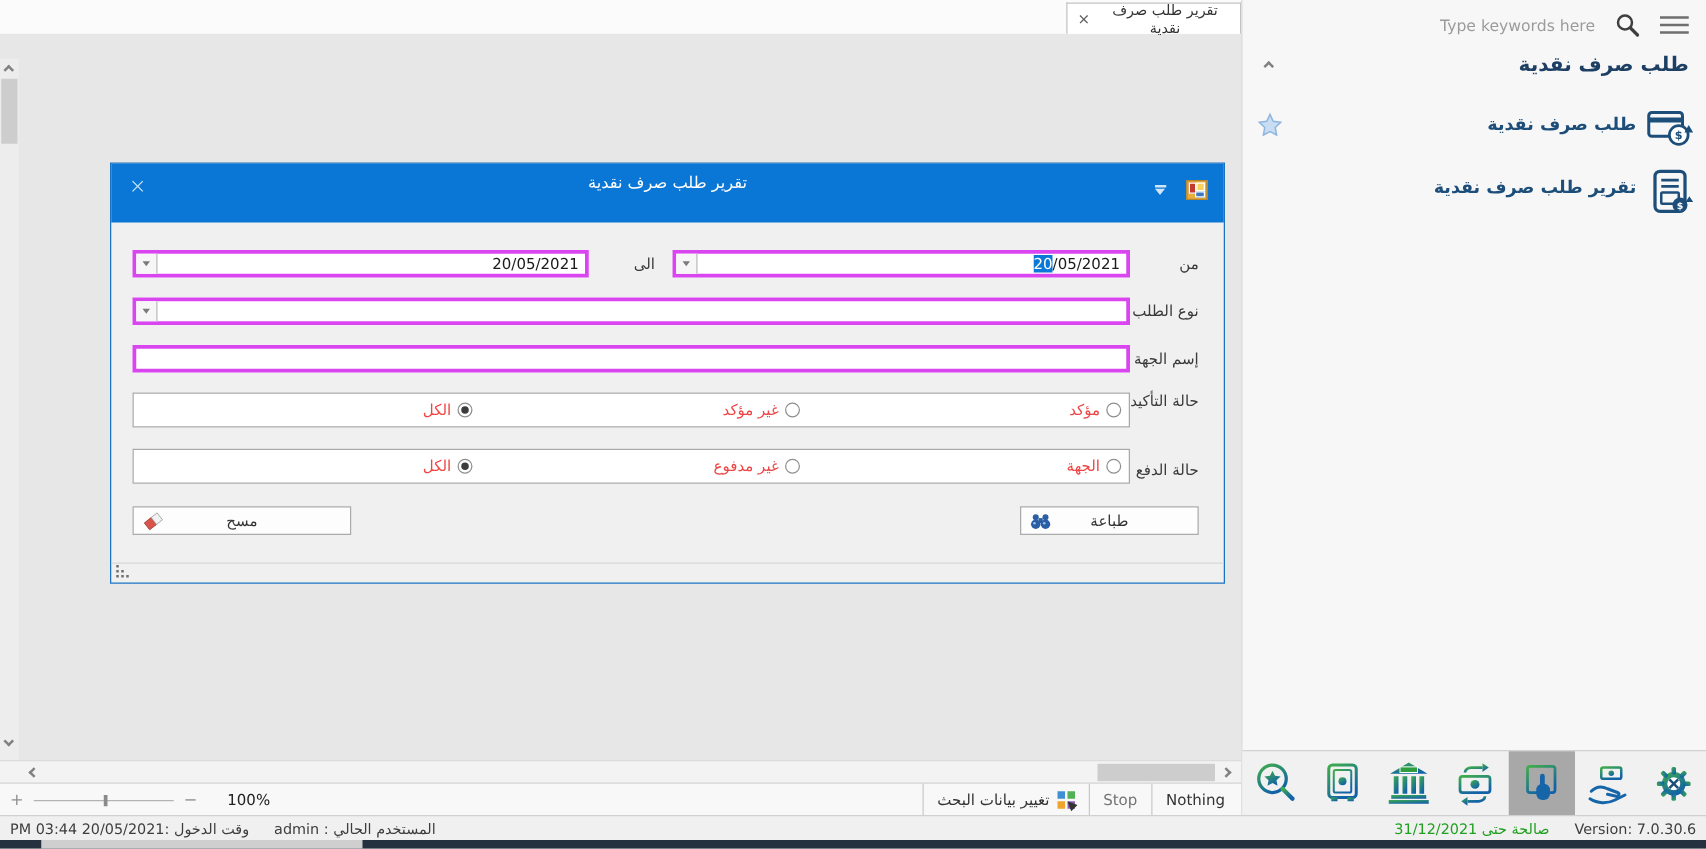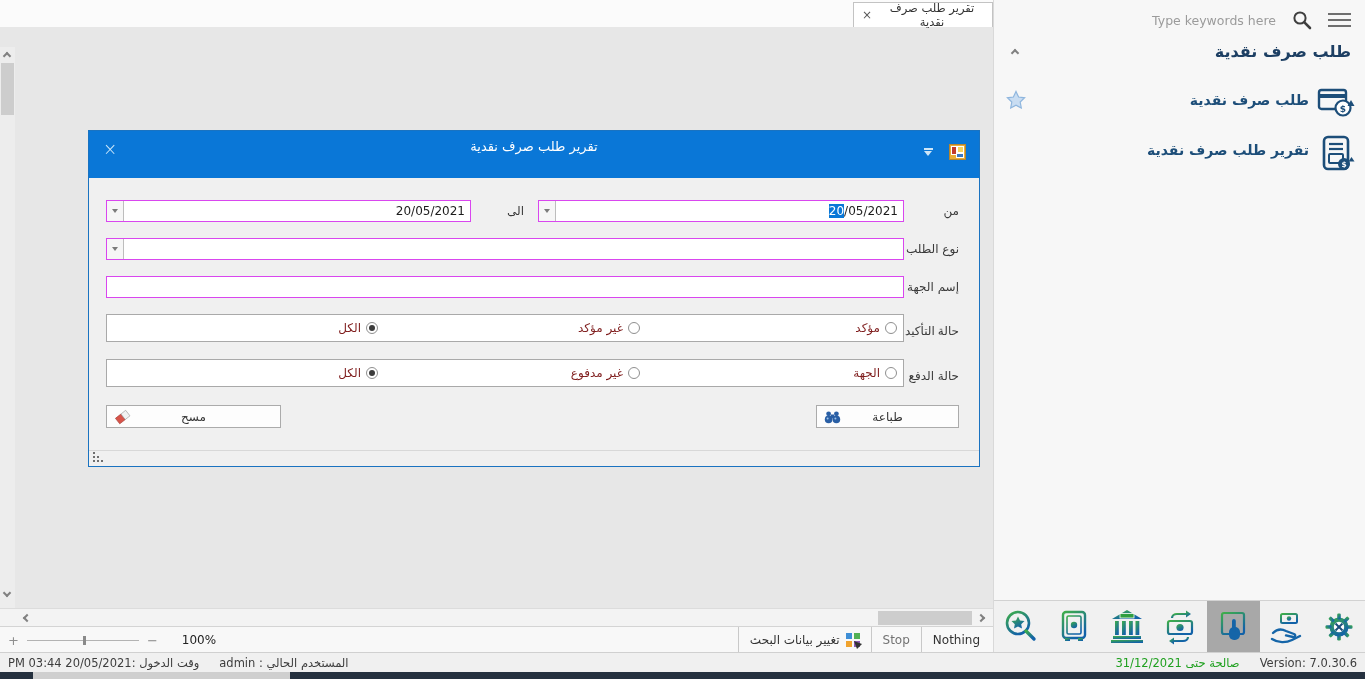--- a/index.html
+++ b/index.html
@@ -48,31 +48,31 @@
   .pin-bar { width:9px; height:2px; background:#cfe6f7; margin-bottom:1px; }
   .pin-tri { width:0; height:0; border-left:4.5px solid transparent; border-right:4.5px solid transparent;
              border-top:5px solid #cfe6f7; }
   .formicon { position:absolute; right:13px; top:13px; width:17px; height:16px; background:#e9ae3a;
               border:1px solid #b5852f; }
   .fi-red    { position:absolute; left:1px; top:1px; width:6px; height:9px; background:#c23b2e; border:1px solid #fff; }
   .fi-yellow { position:absolute; right:1px; top:1px; width:7px; height:7px; background:#f7d35e; border:1px solid #fff; }
   .fi-blue   { position:absolute; right:1px; bottom:1px; width:8px; height:5px; background:#3a78c2; border:1px solid #fff; }
 
   .dlabel { position:absolute; font-size:12px; color:#3a3a3a; direction:rtl; line-height:22px; white-space:nowrap; }
-  .tbox { position:absolute; height:22px; background:#fff; border:1px solid #d946ef; }
+  .tbox { position:absolute; height:22px; background:#fff; border:3px solid #d946ef; }
   .combo-btn { position:absolute; left:0; top:0; bottom:0; width:17px; background:#f6f6f6;
                border-right:1px solid #bdbdbd; display:flex; align-items:center; justify-content:center; }
   .combo-arr { width:0; height:0; border-left:3.5px solid transparent; border-right:3.5px solid transparent;
                border-top:4px solid #7b7b7b; }
   .dateval { position:absolute; right:5px; top:0; bottom:0; display:flex; align-items:center;
              direction:ltr; font-size:12px; color:#1c1c1c; }
   .dateval .sel { background:#0a78d7; color:#fff; }
   .optbox { position:absolute; height:28px; background:#fff; border:1px solid #a9a9a9; }
   .radio { position:absolute; top:50%; transform:translateY(-50%); display:flex; align-items:center;
-           direction:rtl; gap:5px; font-size:12px; color:#7f1d1d; white-space:nowrap; }
+           direction:rtl; gap:5px; font-size:12px; color:#ef4444; white-space:nowrap; }
   .rb { width:12px; height:12px; border:1px solid #8f8f8f; border-radius:50%; background:#fff;
         position:relative; flex:none; }
   .radio.checked .rb::after { content:""; position:absolute; inset:2px; background:#3c3c3c; border-radius:50%; }
   .dbtn { position:absolute; height:23px; background:#fdfdfd; border:1px solid #ababab; display:flex;
           align-items:center; justify-content:center; font-size:12px; color:#333; direction:rtl; }
   .dbtn svg { position:absolute; left:7px; top:50%; transform:translateY(-50%); }
   .dlg-sep { position:absolute; left:0; right:0; top:319px; height:1px; background:#d8d8d8; }
   .grip { position:absolute; left:4px; bottom:4px; width:2px; height:2px; background:#6f6f6f;
           box-shadow:4px 0 #6f6f6f, 8px 0 #6f6f6f, 0 -4px #6f6f6f, 4px -4px #6f6f6f, 0 -8px #6f6f6f; }
 
@@ -203,21 +203,21 @@
           <span class="combo-arr"></span>
         </div>
       <div class="dateval"></div>
     </div>
 
     <div class="dlabel" style="right:20px; top:145px;">إسم الجهة</div>
     <div class="tbox" style="left:17px; top:145px; width:798px;">
       <div class="dateval"></div>
     </div>
 
-    <div class="dlabel" style="right:20px; top:186px; line-height:28px;font-family:Liberation Serif, serif;">حالة التأكيد</div>
+    <div class="dlabel" style="right:20px; top:176px; line-height:28px;">حالة التأكيد</div>
     <div class="optbox" style="left:17px; top:183px; width:798px;">
       <div class="radio" style="right:6px;">
         <span class="rb"></span>
         <span>مؤكد</span>
       </div>
       <div class="radio" style="right:263px;">
         <span class="rb"></span>
         <span>غير مؤكد</span>
       </div>
       <div class="radio checked" style="right:525px;">

